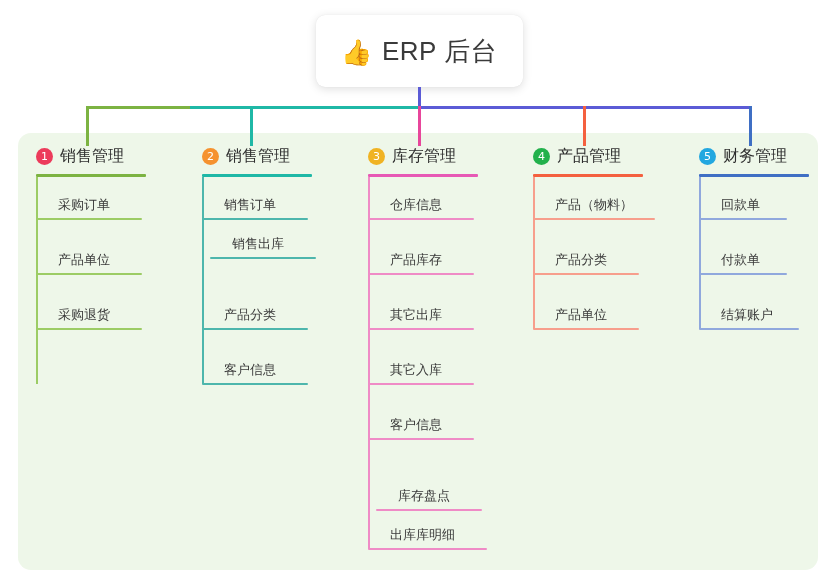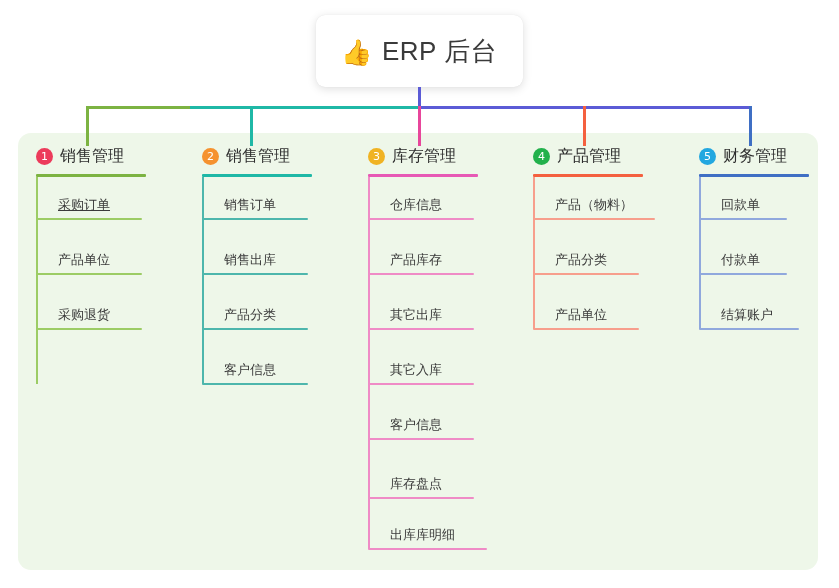--- a/index.html
+++ b/index.html
@@ -153,21 +153,21 @@
 
   <div class="branch" style="left:36px; width:160px;">
     <div class="branch-head">
       <span class="badge" style="background:#ec3b5b;">1</span>
       <span class="branch-title">销售管理</span>
     </div>
     <div class="branch-rule" style="width:110px; background:#7cb342;"></div>
     <div class="leaf-list" style="height:210px;">
       <div class="leaf-spine" style="height:207px; background:#9ccc65;"></div>
 
-      <div class="leaf" style="top:20px; width:106px;text-decoration:underline;">
+      <div class="leaf" style="top:20px; width:106px;">
         <div class="leaf-label">采购订单</div>
         <div class="leaf-rule" style="background:#9ccc65;"></div>
       </div>
       <div class="leaf" style="top:75px; width:106px;">
         <div class="leaf-label">产品单位</div>
         <div class="leaf-rule" style="background:#9ccc65;"></div>
       </div>
       <div class="leaf" style="top:130px; width:106px;">
         <div class="leaf-label">采购退货</div>
         <div class="leaf-rule" style="background:#9ccc65;"></div>
@@ -181,21 +181,21 @@
       <span class="branch-title">销售管理</span>
     </div>
     <div class="branch-rule" style="width:110px; background:#1fb8a6;"></div>
     <div class="leaf-list" style="height:210px;">
       <div class="leaf-spine" style="height:207px; background:#4db6ac;"></div>
 
       <div class="leaf" style="top:20px; width:106px;">
         <div class="leaf-label">销售订单</div>
         <div class="leaf-rule" style="background:#4db6ac;"></div>
       </div>
-      <div class="leaf" style="top:75px; width:106px;">
+      <div class="leaf" style="top:59px; width:106px;margin-left:8px;">
         <div class="leaf-label">销售出库</div>
         <div class="leaf-rule" style="background:#4db6ac;"></div>
       </div>
       <div class="leaf" style="top:130px; width:106px;">
         <div class="leaf-label">产品分类</div>
         <div class="leaf-rule" style="background:#4db6ac;"></div>
       </div>
       <div class="leaf" style="top:185px; width:106px;">
         <div class="leaf-label">客户信息</div>
         <div class="leaf-rule" style="background:#4db6ac;"></div>
@@ -225,21 +225,21 @@
         <div class="leaf-rule" style="background:#ef8bc6;"></div>
       </div>
       <div class="leaf" style="top:185px; width:106px;">
         <div class="leaf-label">其它入库</div>
         <div class="leaf-rule" style="background:#ef8bc6;"></div>
       </div>
       <div class="leaf" style="top:240px; width:106px;">
         <div class="leaf-label">客户信息</div>
         <div class="leaf-rule" style="background:#ef8bc6;"></div>
       </div>
-      <div class="leaf" style="top:299px; width:106px;">
+      <div class="leaf" style="top:311px; width:106px;margin-left:8px;">
         <div class="leaf-label">库存盘点</div>
         <div class="leaf-rule" style="background:#ef8bc6;"></div>
       </div>
       <div class="leaf" style="top:350px; width:119px;">
         <div class="leaf-label">出库库明细</div>
         <div class="leaf-rule" style="background:#ef8bc6;"></div>
       </div>
     </div>
   </div>
 

